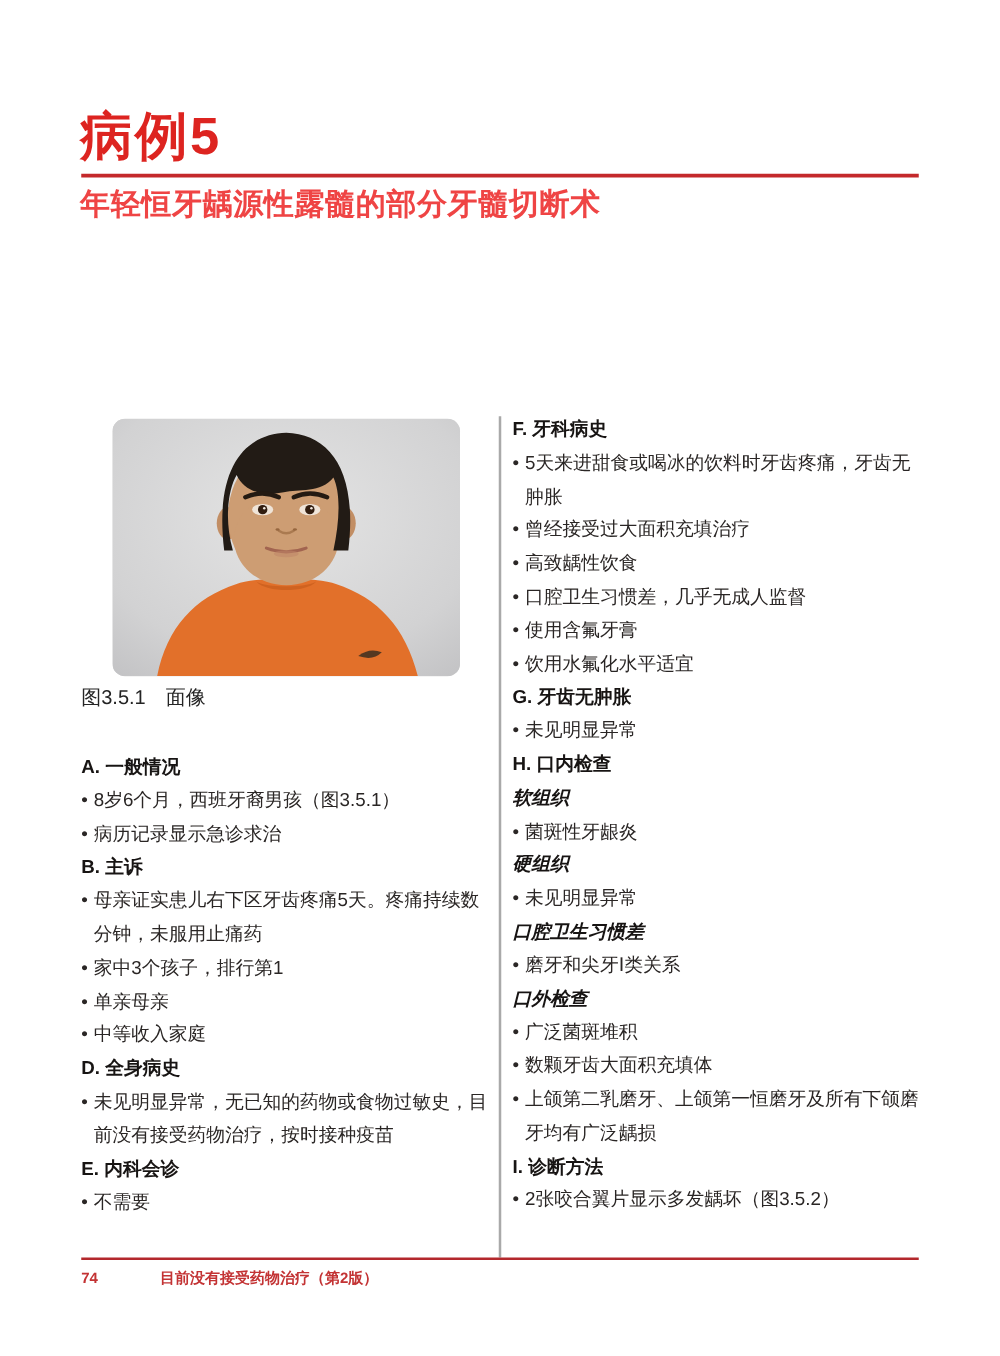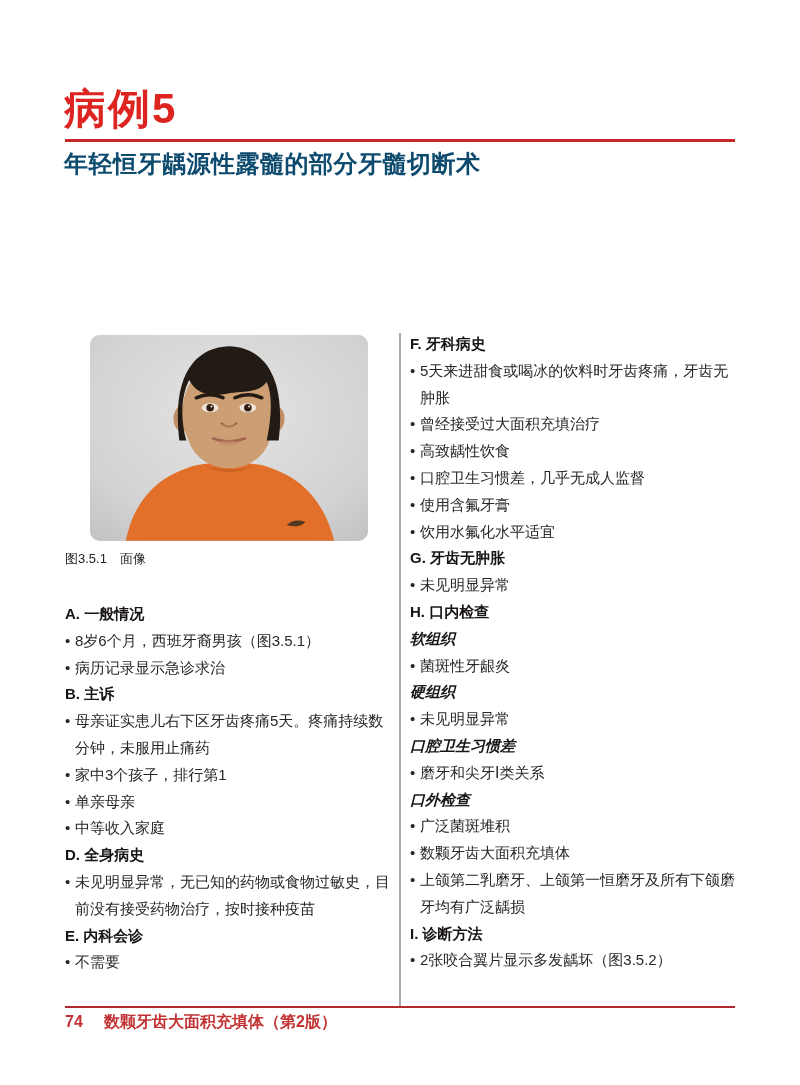--- a/index.html
+++ b/index.html
@@ -12,52 +12,52 @@
     position:absolute; left:64px; top:86px;
     font-size:42px; font-weight:bold; color:#dd2420; letter-spacing:2px;
     line-height:1.1; margin:0;
   }
   .title-rule {
     position:absolute; left:65px; top:139px; width:670px; height:3px;
     background:#c4292b;
   }
   .subtitle {
     position:absolute; left:64px; top:149px;
-    font-size:24px; font-weight:bold; color:#0c4a6e; letter-spacing:0.5px;
+    font-size:24px; font-weight:bold; color:#ef4444; letter-spacing:0.5px;
     line-height:1.25; margin:0;
   }
   .col {
     position:absolute; width:328px;
     font-size:15px; line-height:26.8px; color:#2a2625;
   }
   .col-left  { left:65px;  top:335px; }
   .col-right { left:410px; top:331px; }
   .divider {
     position:absolute; left:399px; top:333px; width:2px; height:673px;
     background:#a9a9a9;
   }
   .photo-frame {
     width:278px; height:206px; margin-left:25px;
     border-radius:10px; overflow:hidden; background:#d4d4d4;
   }
   .photo-frame svg { display:block; width:100%; height:100%; }
   .caption {
-    font-size:13px; line-height:18px; margin:9px 0 33px 0; color:#242424;
+    font-size:16px; line-height:18px; margin:9px 0 33px 0; color:#242424;
   }
   .heading    { font-weight:bold; color:#171413; }
   .subheading { font-weight:bold; font-style:italic; color:#171413; }
   .bullet     { padding-left:10px; }
   .bullet .dot{ display:inline-block; width:10px; margin-left:-10px; }
   .footer-rule {
     position:absolute; left:65px; top:1006px; width:670px; height:2px;
     background:#b3282c;
   }
   .footer {
     position:absolute; left:65px; top:1012px; display:flex;
-    font-size:16px; font-weight:bold; color:#c33334; line-height:20px;
+    font-size:12px; font-weight:bold; color:#c33334; line-height:20px;gap:24px;
   }
   .footer .page-num { width:39px; }
 </style>
 </head>
 <body>
 
 <div class="page">
 
   <h1 class="case-title">病例5</h1>
   <div class="title-rule"></div>
@@ -154,16 +154,16 @@
         <div class="bullet"><span class="dot">•</span>数颗牙齿大面积充填体</div>
         <div class="bullet"><span class="dot">•</span>上颌第二乳磨牙、上颌第一恒磨牙及所有下颌磨牙均有广泛龋损</div>
         <div class="heading">I. 诊断方法</div>
         <div class="bullet"><span class="dot">•</span>2张咬合翼片显示多发龋坏（图3.5.2）</div>
       </div>
   </div>
 
   <div class="footer-rule"></div>
   <div class="footer">
     <span class="page-num">74</span>
-    <span>数颗牙齿大面积充填体（第2版）</span>
+    <span>目前没有接受药物治疗（第2版）</span>
   </div>
 
 </div>
 
 </body></html>

